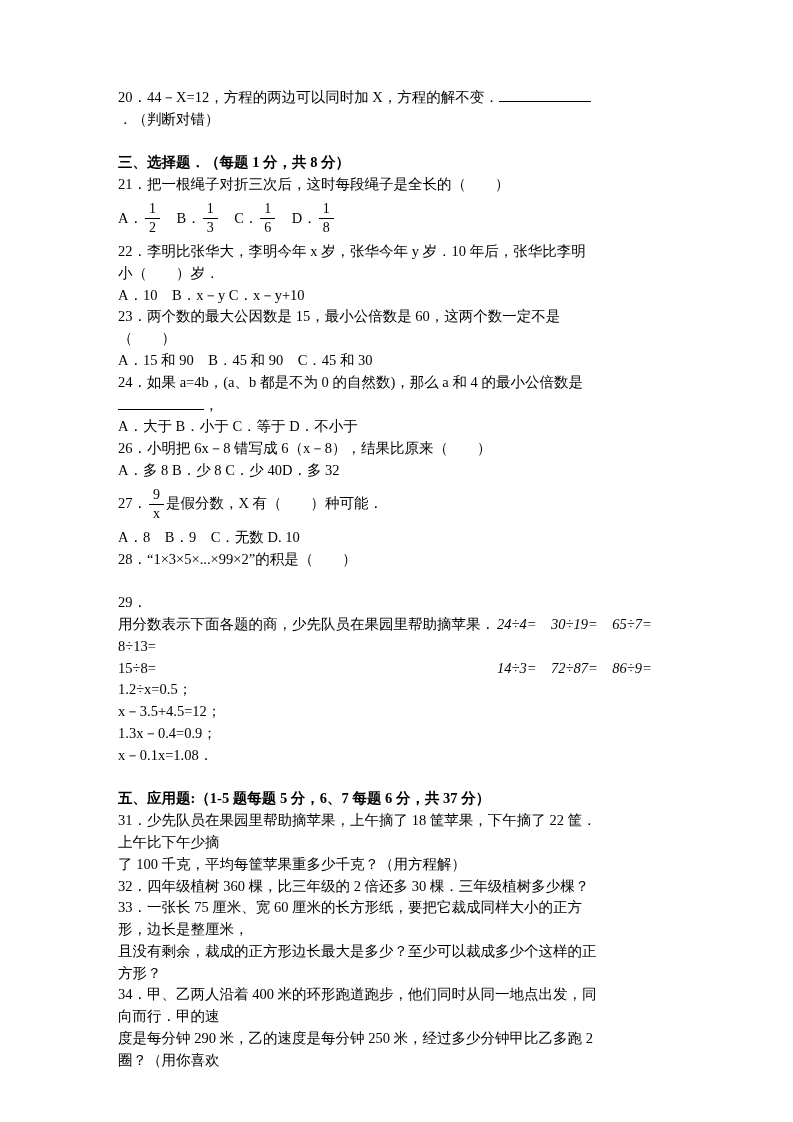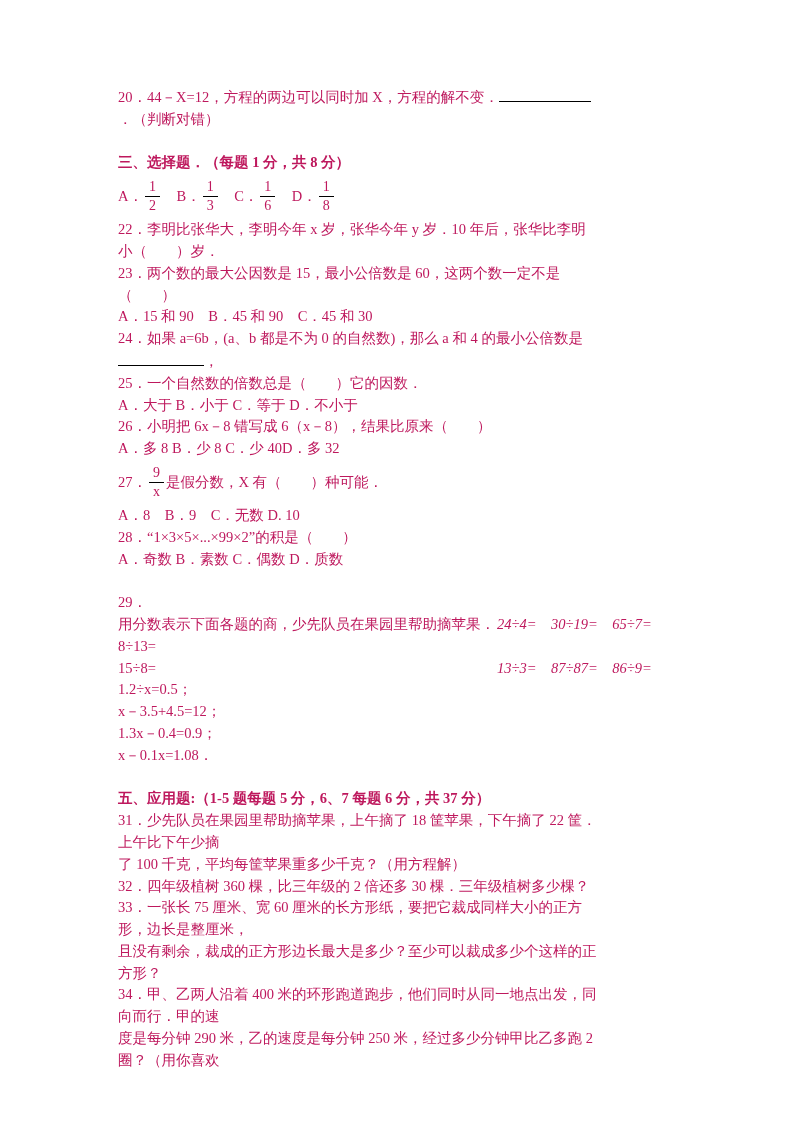--- a/index.html
+++ b/index.html
@@ -9,21 +9,21 @@
   }
   .page {
     position: relative;
     width: 713px;
     height: 1122px;
     background: #ffffff;
     box-sizing: border-box;
     padding: 86px 116px 0 118px;
     font-family: "Liberation Serif", "DejaVu Serif", serif;
     font-size: 14.5px;
-    color: #be185d;
+    color: #000000;
     overflow: hidden;
   }
   .line {
     position: relative;
     min-height: 21.8px;
     line-height: 21.8px;
     white-space: pre-wrap;
   }
   .line.bold {
     font-weight: bold;
@@ -67,38 +67,38 @@
   }
 </style>
 </head>
 <body>
 
 <div class="page">
   <div>
       <div class="line"><span>20．44－X=12，方程的两边可以同时加 X，方程的解不变．</span><span class="blank" style="width: 92px;"></span><span>．（判断对错）</span></div>
       <div class="line empty"></div>
       <div class="line bold"><span>三、选择题．（每题 1 分，共 8 分）</span></div>
+      <div class="line"><span>21．把一根绳子对折三次后，这时每段绳子是全长的（　　）</span></div>
       <div class="line tall"><span>A．</span><span class="frac"><span class="num">1</span><span class="den">2</span></span><span>　B．</span><span class="frac"><span class="num">1</span><span class="den">3</span></span><span>　C．</span><span class="frac"><span class="num">1</span><span class="den">6</span></span><span>　D．</span><span class="frac"><span class="num">1</span><span class="den">8</span></span></div>
       <div class="line"><span>22．李明比张华大，李明今年 x 岁，张华今年 y 岁．10 年后，张华比李明小（　　）岁．</span></div>
+      <div class="line"><span>A．10　B．x－y C．x－y+10</span></div>
       <div class="line"><span>23．两个数的最大公因数是 15，最小公倍数是 60，这两个数一定不是（　　）</span></div>
       <div class="line"><span>A．15 和 90　B．45 和 90　C．45 和 30</span></div>
-      <div class="line"><span>24．如果 a=6b，(a、b 都是不为 0 的自然数)，那么 a 和 4 的最小公倍数是</span><span class="blank" style="width: 86px;"></span><span>，</span></div>
-      <div class="line"><span>25．一个自然数的倍数总是（　　）它的因数．</span></div>
+      <div class="line"><span>24．如果 a=4b，(a、b 都是不为 0 的自然数)，那么 a 和 4 的最小公倍数是</span><span class="blank" style="width: 86px;"></span><span>，</span></div>
       <div class="line"><span>A．大于 B．小于 C．等于 D．不小于</span></div>
       <div class="line"><span>26．小明把 6x－8 错写成 6（x－8），结果比原来（　　）</span></div>
       <div class="line"><span>A．多 8 B．少 8 C．少 40D．多 32</span></div>
       <div class="line tall"><span>27．</span><span class="frac"><span class="num">9</span><span class="den">x</span></span><span>是假分数，X 有（　　）种可能．</span></div>
       <div class="line"><span>A．8　B．9　C．无数 D. 10</span></div>
       <div class="line"><span>28．“1×3×5×...×99×2”的积是（　　）</span></div>
-      <div class="line"><span>A．奇数 B．素数 C．偶数 D．质数</span></div>
       <div class="line empty"></div>
       <div class="line"><span>29．</span></div>
       <div class="line"><span>用分数表示下面各题的商，少先队员在果园里帮助摘苹果．</span><span class="abs" style="left: 379px;">24÷4=　30÷19=　65÷7=</span></div>
       <div class="line"><span>8÷13=</span></div>
-      <div class="line"><span>15÷8=</span><span class="abs" style="left: 379px;">13÷3=　87÷87=　86÷9=</span></div>
+      <div class="line"><span>15÷8=</span><span class="abs" style="left: 379px;">14÷3=　72÷87=　86÷9=</span></div>
       <div class="line"><span>1.2÷x=0.5；</span></div>
       <div class="line"><span>x－3.5+4.5=12；</span></div>
       <div class="line"><span>1.3x－0.4=0.9；</span></div>
       <div class="line"><span>x－0.1x=1.08．</span></div>
       <div class="line empty"></div>
       <div class="line bold"><span>五、应用题:（1-5 题每题 5 分，6、7 每题 6 分，共 37 分）</span></div>
       <div class="line"><span>31．少先队员在果园里帮助摘苹果，上午摘了 18 筐苹果，下午摘了 22 筐．上午比下午少摘</span></div>
       <div class="line"><span>了 100 千克，平均每筐苹果重多少千克？（用方程解）</span></div>
       <div class="line"><span>32．四年级植树 360 棵，比三年级的 2 倍还多 30 棵．三年级植树多少棵？</span></div>
       <div class="line"><span>33．一张长 75 厘米、宽 60 厘米的长方形纸，要把它裁成同样大小的正方形，边长是整厘米，</span></div>

